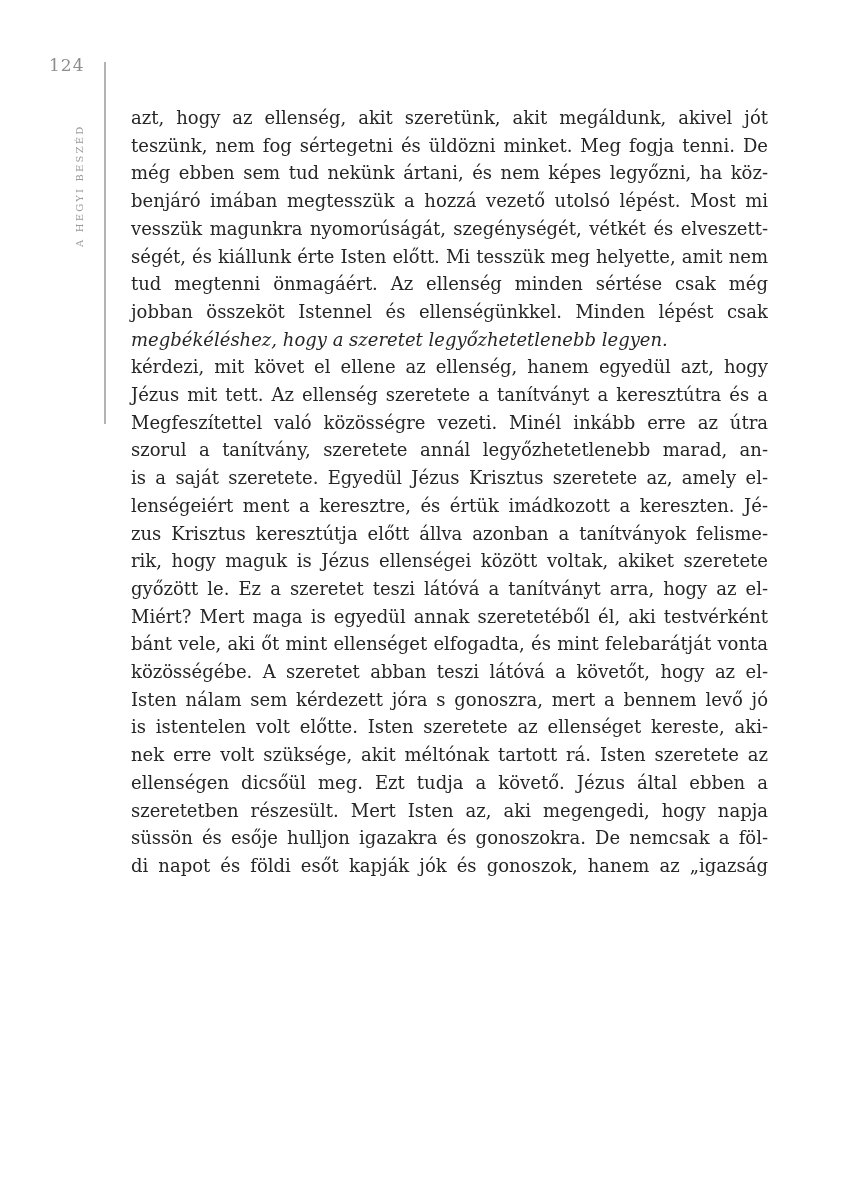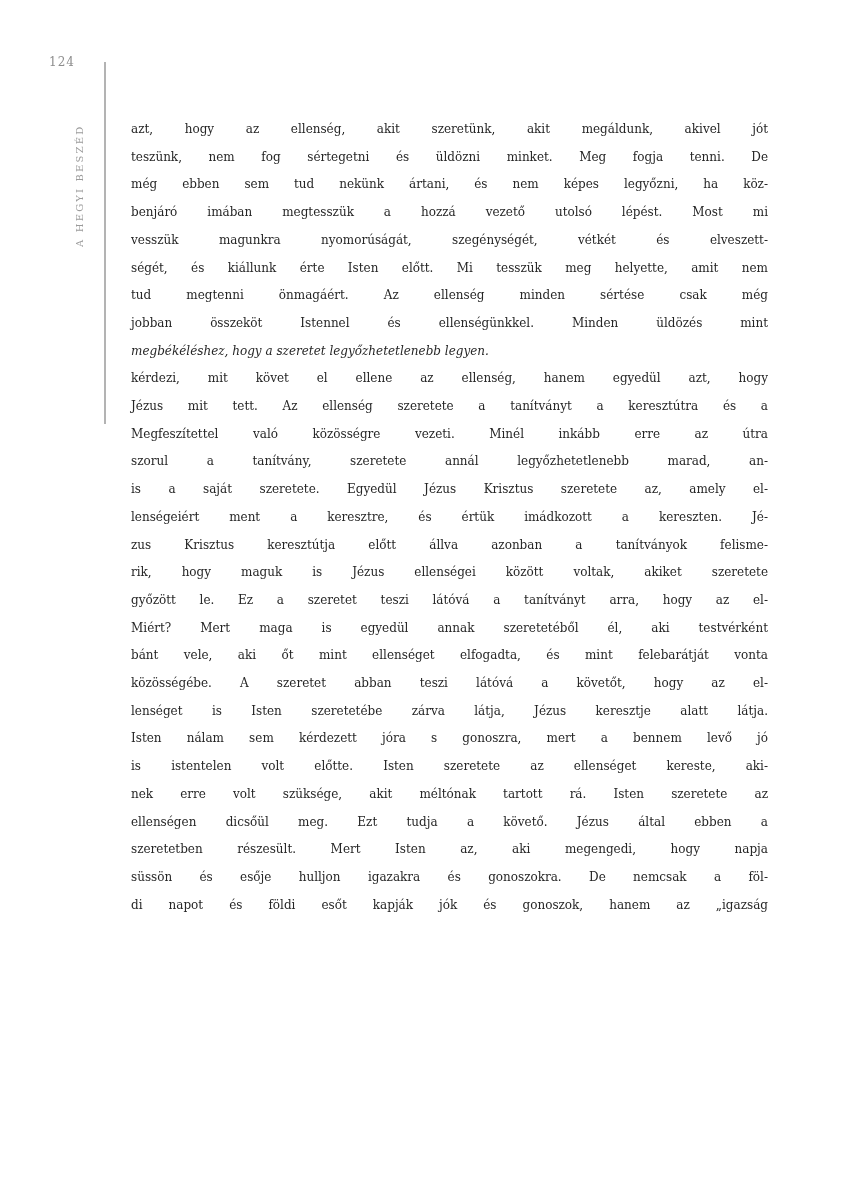--- a/index.html
+++ b/index.html
@@ -12,21 +12,21 @@
     width: 867px;
     height: 1200px;
     background: #ffffff;
     overflow: hidden;
     font-family: "DejaVu Serif", serif;
   }
   .page-number {
     position: absolute;
     left: 49px;
     top: 55px;
-    font-size: 12px;
+    font-size: 17px;
     letter-spacing: 1px;
     color: #8d8d8d;
   }
   .margin-rule {
     position: absolute;
     left: 104px;
     top: 62px;
     width: 1.5px;
     height: 362px;
     background: #b3b3b3;
@@ -39,23 +39,23 @@
     writing-mode: vertical-rl;
     transform: rotate(180deg);
     font-size: 10px;
     letter-spacing: 2.2px;
     color: #9b9b9b;
     white-space: nowrap;
   }
   .body-text {
     position: absolute;
     left: 131px;
-    top: 116px;
+    top: 104px;
     width: 637px;
-    font-size: 12px;
+    font-size: 18px;
     line-height: 27.7px;
     color: #262626;
   }
   .line {
     text-align: justify;
     text-align-last: justify;
     white-space: normal;
   }
   .line.last-left {
     text-align: left;
@@ -77,35 +77,34 @@
   <div class="margin-title">A HEGYI BESZÉD</div>
 
   <div class="body-text">
       <div class="line">azt, hogy az ellenség, akit szeretünk, akit megáldunk, akivel jót</div>
       <div class="line">teszünk, nem fog sértegetni és üldözni minket. Meg fogja tenni. De</div>
       <div class="line">még ebben sem tud nekünk ártani, és nem képes legyőzni, ha köz-</div>
       <div class="line">benjáró imában megtesszük a hozzá vezető utolsó lépést. Most mi</div>
       <div class="line">vesszük magunkra nyomorúságát, szegénységét, vétkét és elveszett-</div>
       <div class="line">ségét, és kiállunk érte Isten előtt. Mi tesszük meg helyette, amit nem</div>
       <div class="line">tud megtenni önmagáért. Az ellenség minden sértése csak még</div>
-      <div class="line">jobban összeköt Istennel és ellenségünkkel. Minden üldözés mint</div>
+      <div class="line">jobban összeköt Istennel és ellenségünkkel. Minden lépést csak</div>
       <div class="line last-left">megbékéléshez, hogy a szeretet legyőzhetetlenebb legyen.</div>
       <div class="line">kérdezi, mit követ el ellene az ellenség, hanem egyedül azt, hogy</div>
       <div class="line">Jézus mit tett. Az ellenség szeretete a tanítványt a keresztútra és a</div>
       <div class="line">Megfeszítettel való közösségre vezeti. Minél inkább erre az útra</div>
       <div class="line">szorul a tanítvány, szeretete annál legyőzhetetlenebb marad, an-</div>
       <div class="line">is a saját szeretete. Egyedül Jézus Krisztus szeretete az, amely el-</div>
       <div class="line">lenségeiért ment a keresztre, és értük imádkozott a kereszten. Jé-</div>
       <div class="line">zus Krisztus keresztútja előtt állva azonban a tanítványok felisme-</div>
       <div class="line">rik, hogy maguk is Jézus ellenségei között voltak, akiket szeretete</div>
       <div class="line">győzött le. Ez a szeretet teszi látóvá a tanítványt arra, hogy az el-</div>
       <div class="line">Miért? Mert maga is egyedül annak szeretetéből él, aki testvérként</div>
       <div class="line">bánt vele, aki őt mint ellenséget elfogadta, és mint felebarátját vonta</div>
       <div class="line">közösségébe. A szeretet abban teszi látóvá a követőt, hogy az el-</div>
-      <div class="line">lenséget is Isten szeretetébe zárva látja, Jézus keresztje alatt látja.</div>
       <div class="line">Isten nálam sem kérdezett jóra s gonoszra, mert a bennem levő jó</div>
       <div class="line">is istentelen volt előtte. Isten szeretete az ellenséget kereste, aki-</div>
       <div class="line">nek erre volt szüksége, akit méltónak tartott rá. Isten szeretete az</div>
       <div class="line">ellenségen dicsőül meg. Ezt tudja a követő. Jézus által ebben a</div>
       <div class="line">szeretetben részesült. Mert Isten az, aki megengedi, hogy napja</div>
       <div class="line">süssön és esője hulljon igazakra és gonoszokra. De nemcsak a föl-</div>
       <div class="line">di napot és földi esőt kapják jók és gonoszok, hanem az „igazság</div>
     </div>
 </div>
 

